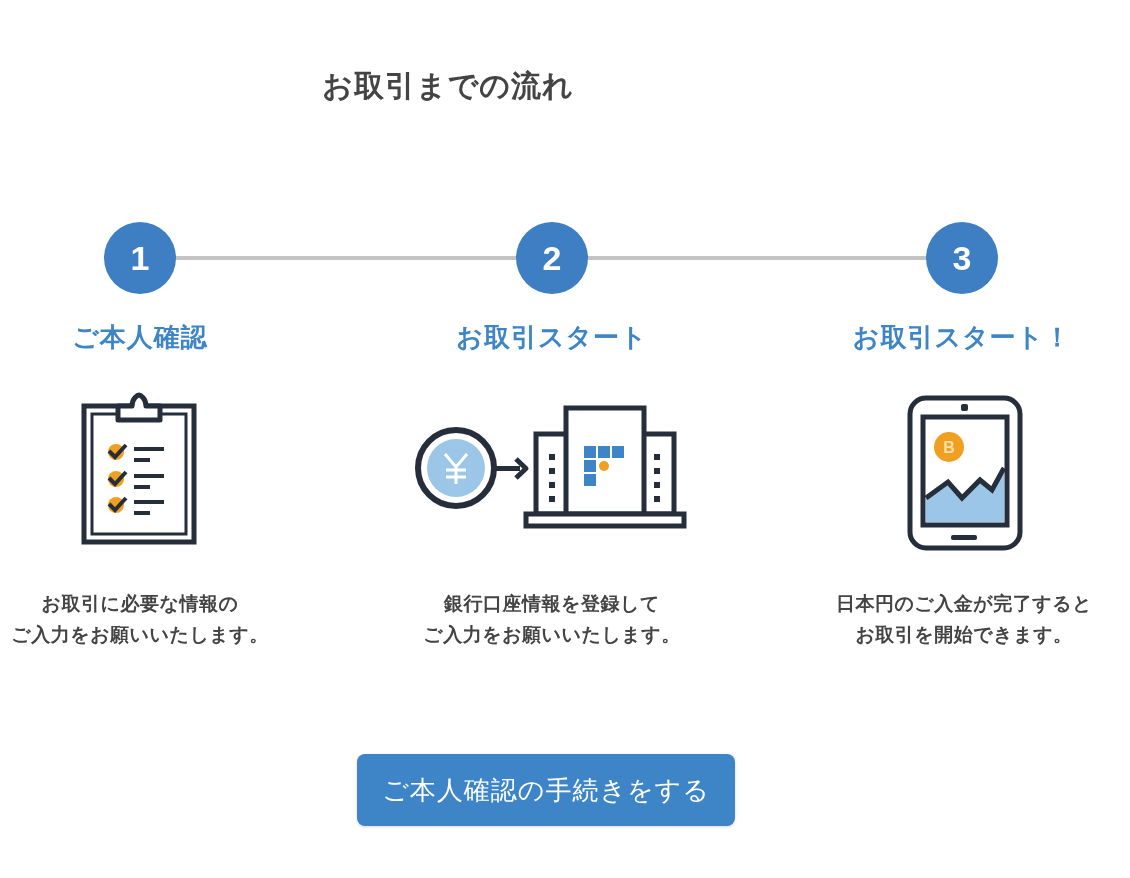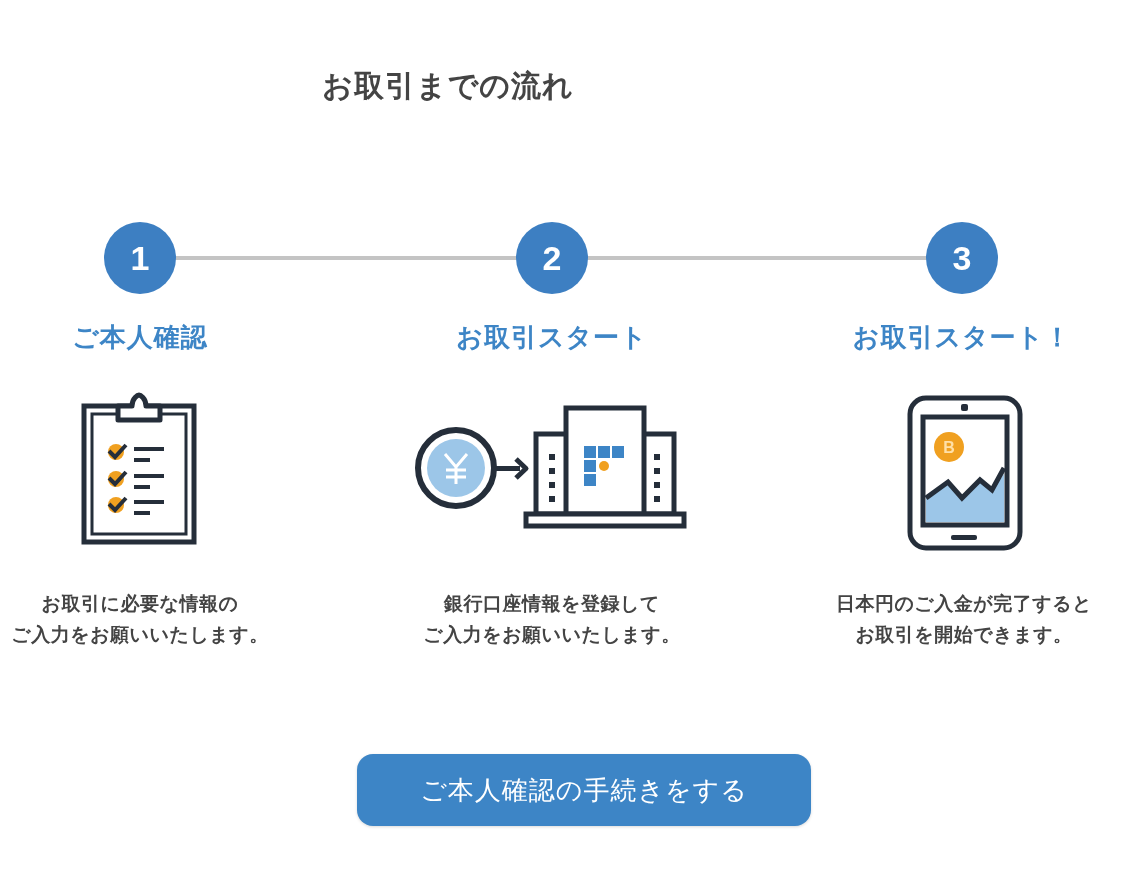--- a/index.html
+++ b/index.html
@@ -72,23 +72,23 @@
       line-height: 31px;
       letter-spacing: 0.5px;
     }
     .step-desc span {
       display: block;
     }
     .cta-button {
       position: absolute;
       left: 357px;
       top: 754px;
-      width: 454px;
+      width: 378px;
       height: 72px;
-      border-radius: 16px;
+      border-radius: 8px;
       background: #3d85c6;
       color: #ffffff;
       font-size: 26px;
       border: none;
       display: flex;
       align-items: center;
       justify-content: center;
       letter-spacing: 1px;
       cursor: pointer;
       box-shadow: 0 1px 3px rgba(0,0,0,0.15);

